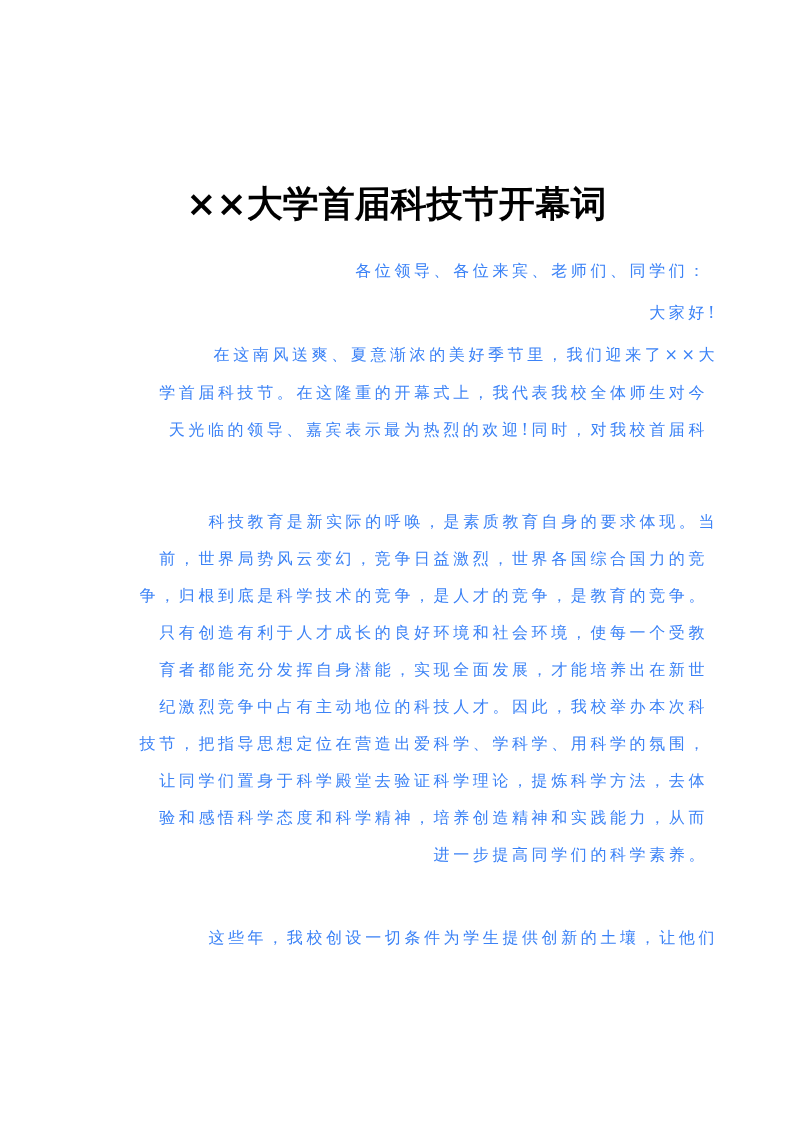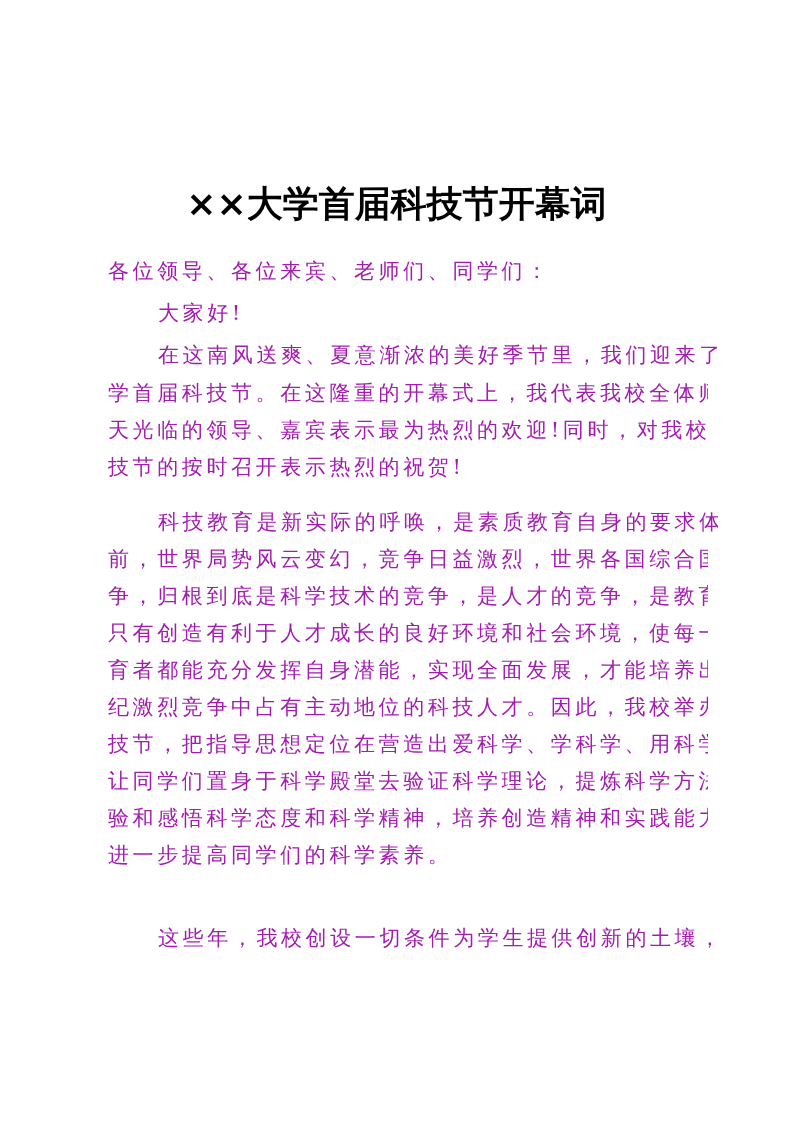--- a/index.html
+++ b/index.html
@@ -7,40 +7,40 @@
     .page { position: absolute; left: 0; top: 0; width: 793px; height: 1122px; background: #fff; text-decoration: underline; }
     .title {
       position: absolute; left: 0; width: 793px; top: 180px;
       text-align: center;
       font-family: "DejaVu Sans", sans-serif;
       font-weight: bold; font-size: 36px; color: #000; letter-spacing: 0px;
     }
     .line {
       position: absolute; left: 108px; width: 600px;
       font-family: "DejaVu Serif", serif;
-      font-size: 21px; color: #a21caf;
+      font-size: 16px; color: #3b82f6;
       white-space: nowrap; overflow: hidden;
       letter-spacing: 3.6px;
       line-height: 24px;
+      text-align: right;
     }
     .line.indent { left: 158px; width: 560px; }
   </style>
 </head>
 <body>
 
 <div class="page">
   <div class="title">××大学首届科技节开幕词</div>
 
   <div class="line" style="top:259px">各位领导、各位来宾、老师们、同学们：</div>
   <div class="line indent" style="top:301px">大家好!</div>
 
   <div class="line indent" style="top:343px">在这南风送爽、夏意渐浓的美好季节里，我们迎来了××大</div>
   <div class="line" style="top:381px">学首届科技节。在这隆重的开幕式上，我代表我校全体师生对今</div>
   <div class="line" style="top:418px">天光临的领导、嘉宾表示最为热烈的欢迎!同时，对我校首届科</div>
-  <div class="line" style="top:455px">技节的按时召开表示热烈的祝贺!</div>
 
   <div class="line indent" style="top:510px">科技教育是新实际的呼唤，是素质教育自身的要求体现。当</div>
   <div class="line" style="top:547px">前，世界局势风云变幻，竞争日益激烈，世界各国综合国力的竞</div>
   <div class="line" style="top:584px">争，归根到底是科学技术的竞争，是人才的竞争，是教育的竞争。</div>
   <div class="line" style="top:621px">只有创造有利于人才成长的良好环境和社会环境，使每一个受教</div>
   <div class="line" style="top:658px">育者都能充分发挥自身潜能，实现全面发展，才能培养出在新世</div>
   <div class="line" style="top:695px">纪激烈竞争中占有主动地位的科技人才。因此，我校举办本次科</div>
   <div class="line" style="top:732px">技节，把指导思想定位在营造出爱科学、学科学、用科学的氛围，</div>
   <div class="line" style="top:769px">让同学们置身于科学殿堂去验证科学理论，提炼科学方法，去体</div>
   <div class="line" style="top:806px">验和感悟科学态度和科学精神，培养创造精神和实践能力，从而</div>

